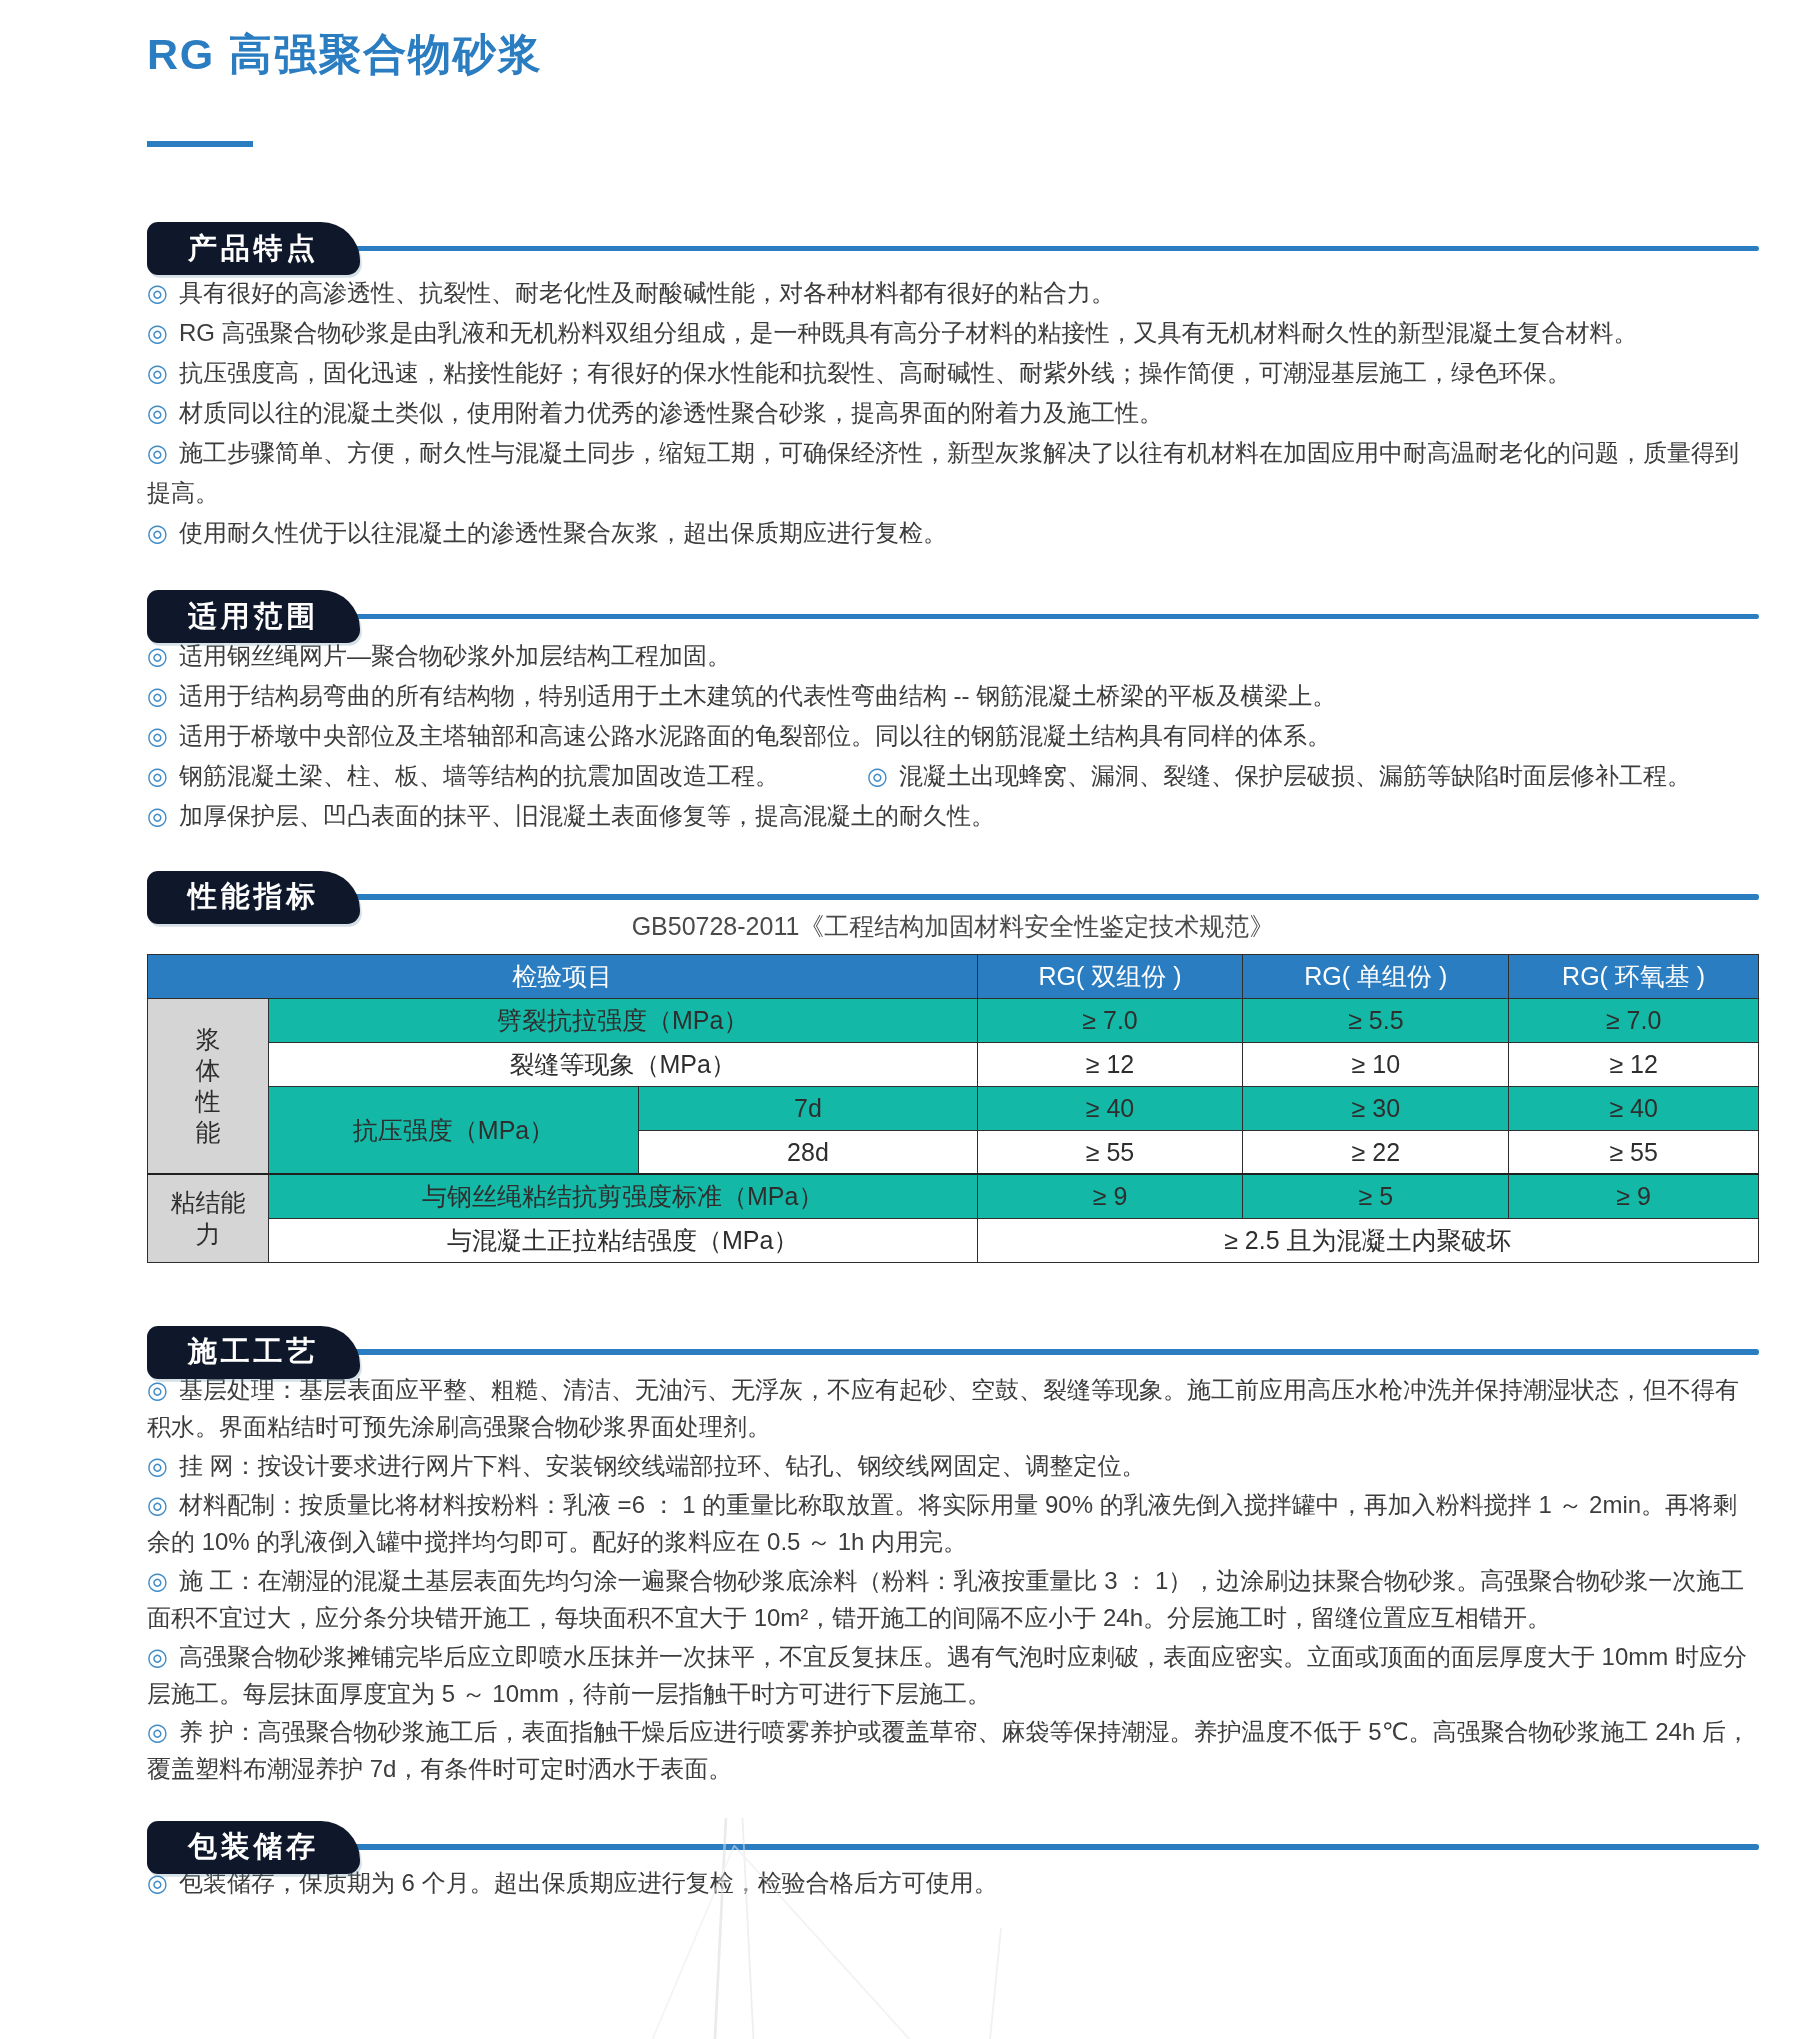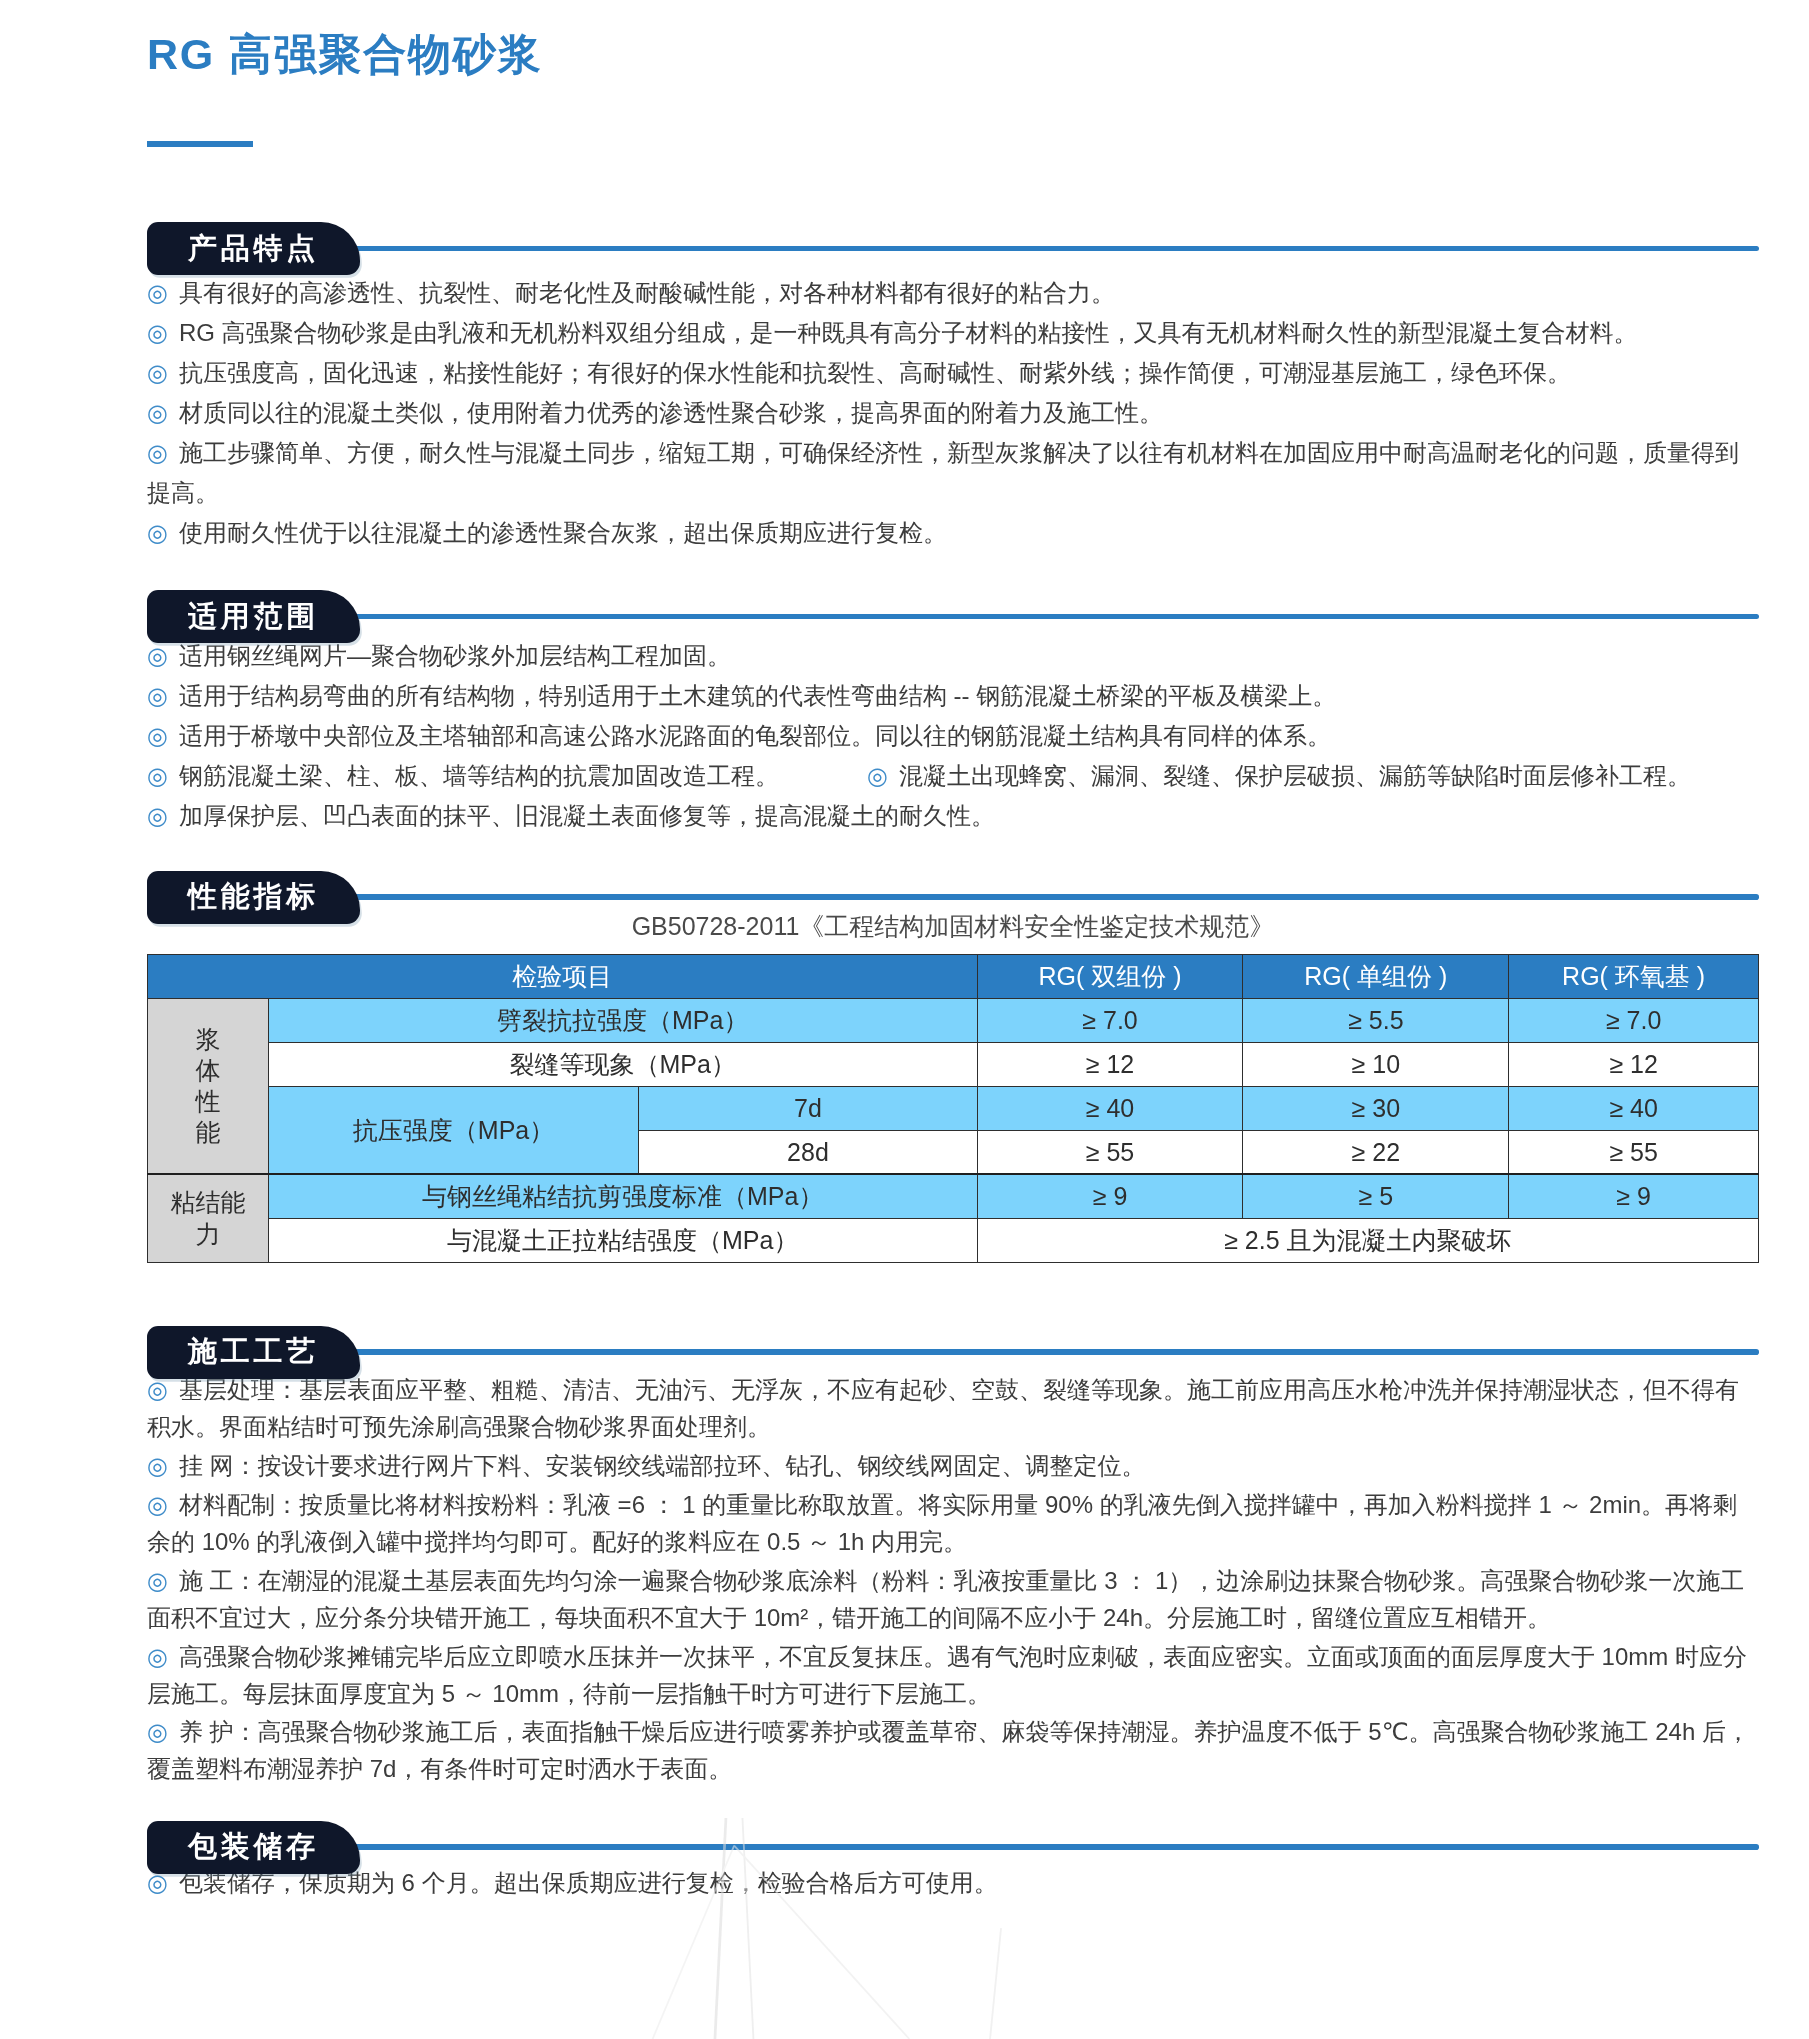--- a/index.html
+++ b/index.html
@@ -89,21 +89,21 @@
     vertical-align:middle;
     padding:0 3.7px;
   }
   table.perf th {
     background:#2b7dc2;
     color:#ffffff;
     font-weight:normal;
     height:44px;
   }
   table.perf td { height:44px; background:#ffffff; }
-  table.perf td.gray { background:#7dd3fc;margin-left:10px; }
+  table.perf td.gray { background:#14b8a6;margin-left:10px; }
   table.perf td.group { background:#d5d5d5; }
   .v-label { white-space:pre-line; line-height:1.25; }
   tr.group-top td { border-top:2.8px solid #1f1f1f; }
 
   
   .watermark { position:absolute; left:634px; top:1818px; opacity:0.55; z-index:0; }
 </style>
 </head>
 <body>
 

